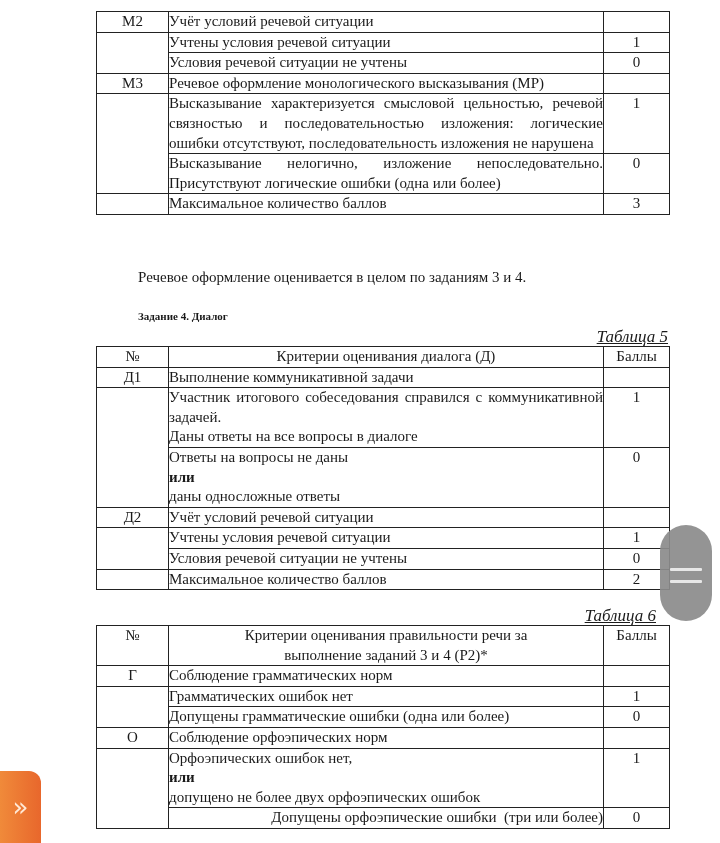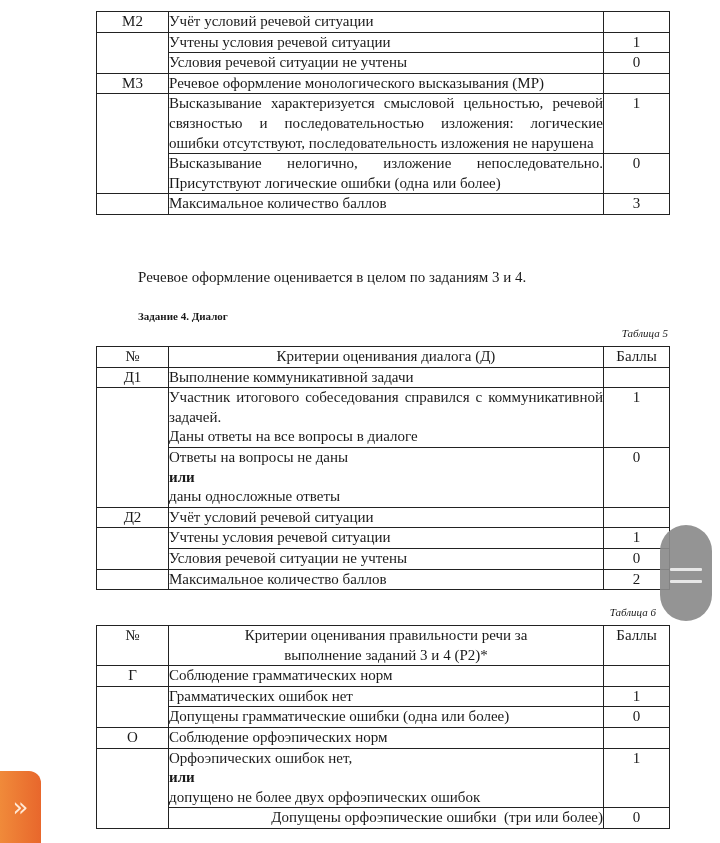--- a/index.html
+++ b/index.html
@@ -53,21 +53,22 @@
     .section-title {
       position: absolute;
       left: 138px;
       top: 310px;
       font-weight: bold;
       font-size: 11px;
     }
     .table-cap {
       position: absolute;
       font-style: italic;
-      font-size: 11px;
+      font-size: 17px;
+      text-decoration: underline;
     }
     #cap5 { right: 52px; top: 327px; }
     #cap6 { right: 64px; top: 606px; }
 
     .side-handle {
       position: absolute;
       left: 660px;
       top: 525px;
       width: 52px;
       height: 96px;

